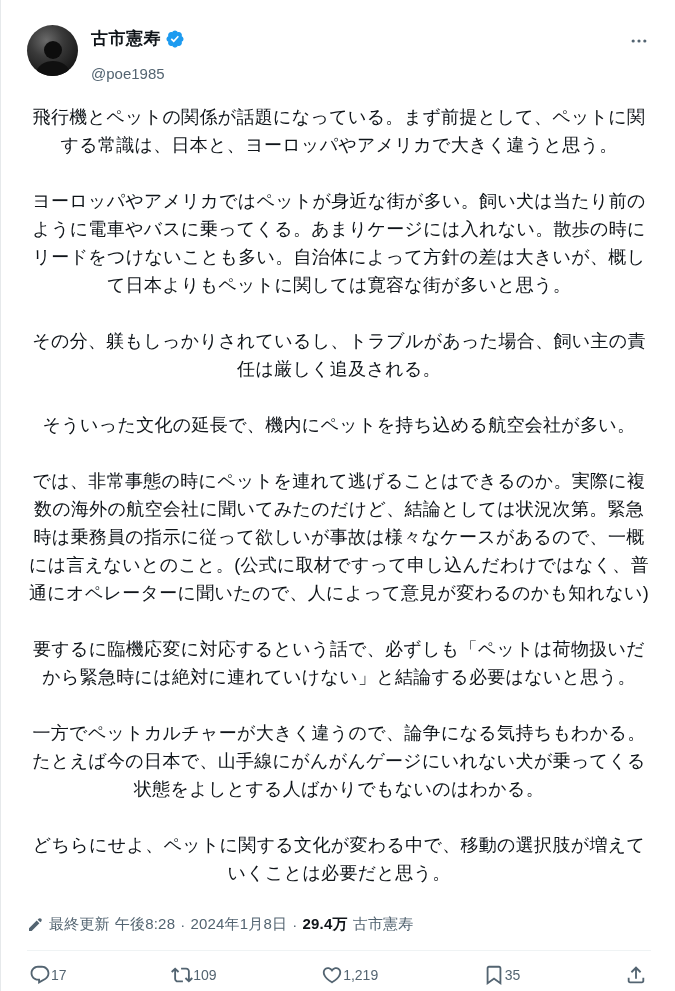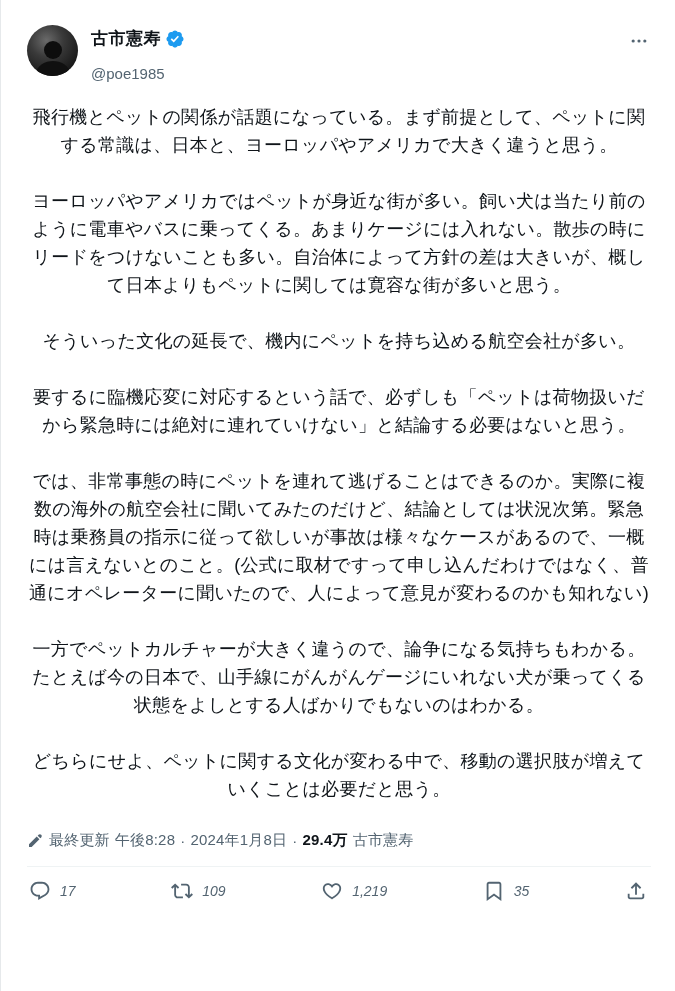--- a/index.html
+++ b/index.html
@@ -104,24 +104,22 @@
   }
   .actions {
     display: flex;
     justify-content: space-between;
     align-items: center;
     padding: 13px 4px 16px 2px;
   }
   .action {
     display: flex;
     align-items: center;
-    gap: 9px;
-    color: #536471;
-    cursor: pointer;
-    font-style: italic;
+    color: #536471;
+    cursor: pointer;
   }
   .action .count {
     font-size: 14px;
     color: #536471;
   }
   .action svg { display: block; }
 </style>
 </head>
 <body>
 
@@ -150,23 +148,24 @@
         <circle cx="5" cy="12" r="1.9"></circle>
           <circle cx="12" cy="12" r="1.9"></circle>
           <circle cx="19" cy="12" r="1.9"></circle>
       </svg>
     </div>
   </div>
 
   <div class="post-body">
     <p>飛行機とペットの関係が話題になっている。まず前提として、ペットに関する常識は、日本と、ヨーロッパやアメリカで大きく違うと思う。</p>
     <p>ヨーロッパやアメリカではペットが身近な街が多い。飼い犬は当たり前のように電車やバスに乗ってくる。あまりケージには入れない。散歩の時にリードをつけないことも多い。自治体によって方針の差は大きいが、概して日本よりもペットに関しては寛容な街が多いと思う。</p>
+    <p>その分、躾もしっかりされているし、トラブルがあった場合、飼い主の責任は厳しく追及される。</p>
     <p>そういった文化の延長で、機内にペットを持ち込める航空会社が多い。</p>
+    <p>では、非常事態の時にペットを連れて逃げることはできるのか。実際に複数の海外の航空会社に聞いてみたのだけど、結論としては状況次第。緊急時は乗務員の指示に従って欲しいが事故は様々なケースがあるので、一概には言えないとのこと。(公式に取材ですって申し込んだわけではなく、普通にオペレーターに聞いたので、人によって意見が変わるのかも知れない)</p>
     <p>要するに臨機応変に対応するという話で、必ずしも「ペットは荷物扱いだから緊急時には絶対に連れていけない」と結論する必要はないと思う。</p>
-    <p>では、非常事態の時にペットを連れて逃げることはできるのか。実際に複数の海外の航空会社に聞いてみたのだけど、結論としては状況次第。緊急時は乗務員の指示に従って欲しいが事故は様々なケースがあるので、一概には言えないとのこと。(公式に取材ですって申し込んだわけではなく、普通にオペレーターに聞いたので、人によって意見が変わるのかも知れない)</p>
     <p>一方でペットカルチャーが大きく違うので、論争になる気持ちもわかる。たとえば今の日本で、山手線にがんがんゲージにいれない犬が乗ってくる状態をよしとする人ばかりでもないのはわかる。</p>
     <p>どちらにせよ、ペットに関する文化が変わる中で、移動の選択肢が増えていくことは必要だと思う。</p>
   </div>
 
   <div class="meta-row">
     <span class="edit-icon">
       <svg viewBox="0 0 24 24" width="16" height="16" fill="#536471">
         <path d="M21.28 2.72c-1.1-1.1-2.89-1.1-3.99 0l-1.27 1.27 3.99 3.99 1.27-1.27c1.1-1.11 1.1-2.89 0-3.99zM18.59 9.4l-3.99-3.99L3 17.01V21h3.99L18.59 9.4z"></path>
       </svg>
     </span>

